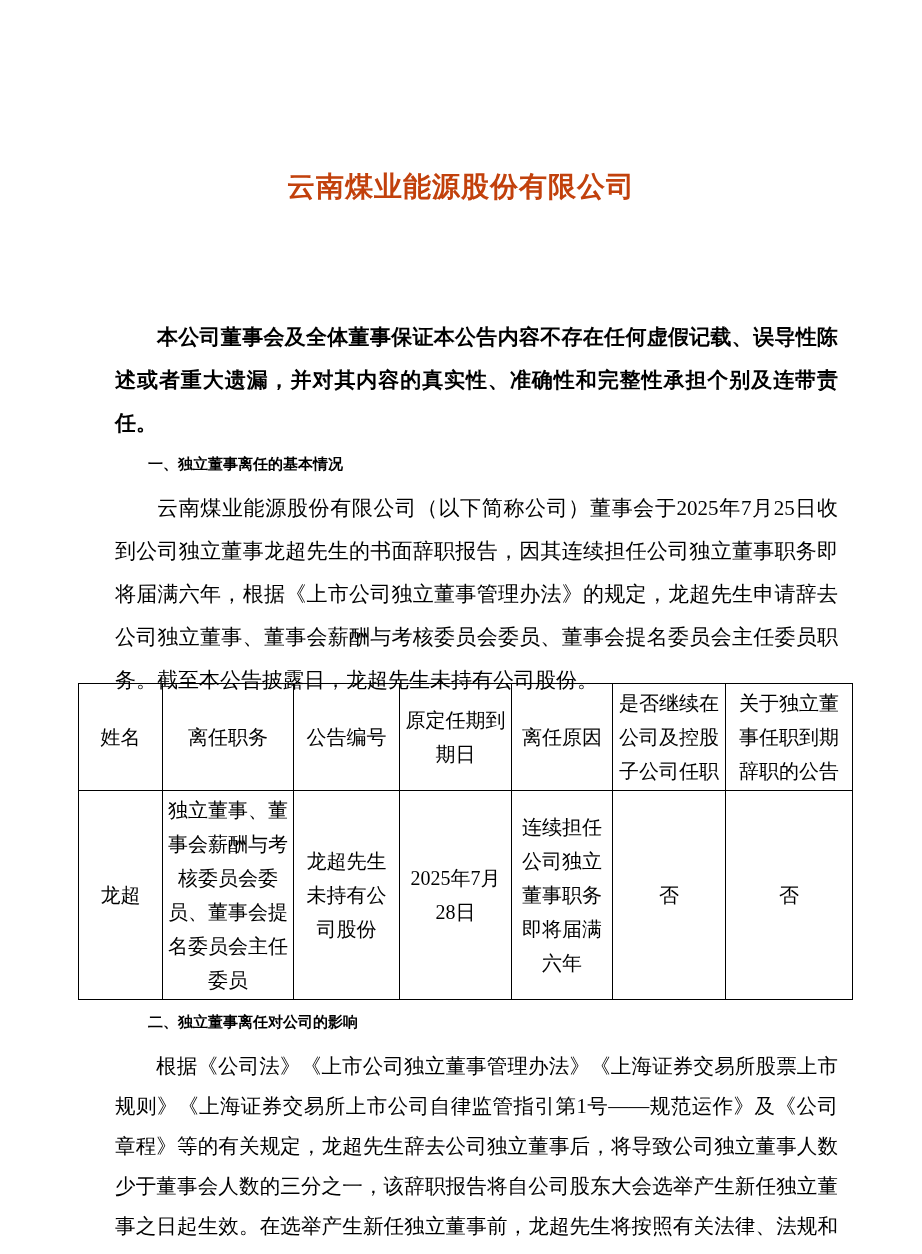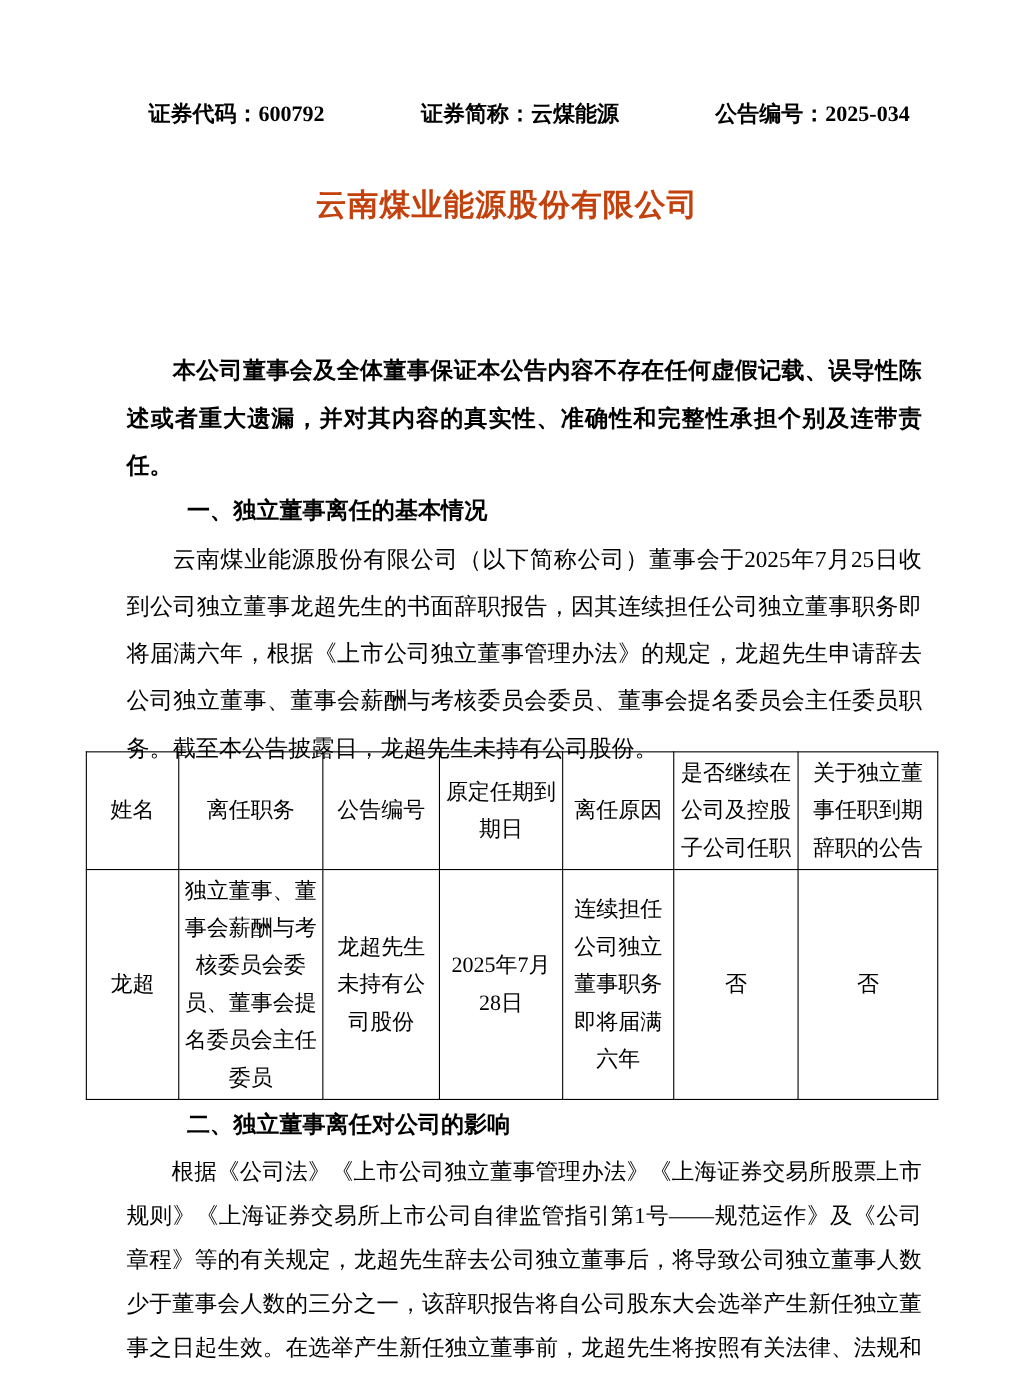--- a/index.html
+++ b/index.html
@@ -20,22 +20,22 @@
     position:absolute; top:158px; left:0; right:0;
     text-align:center; font-size:28px; font-weight:bold;
   }
   .doc-title .title-line { line-height:57px; letter-spacing:1px; }
   .disclaimer {
     position:absolute; top:316px; left:115px; width:723px;
     font-size:21px; font-weight:bold; line-height:43px;
     text-align:justify; text-indent:2em; margin:0;
   }
   .section-heading {
-    position:absolute; left:128px; width:723px;
-    font-size:21px; font-weight:bold; line-height:28px;
+    position:absolute; left:118px; width:723px;
+    font-size:15px; font-weight:bold; line-height:28px;
     text-indent:2em; margin:0;
   }
   .section-heading.sec1 { top:450px; }
   .section-heading.sec2 { top:1008px; }
   .body-para {
     position:absolute; left:115px; width:723px;
     text-align:justify; text-indent:2em; margin:0;
   }
   .body-para.para1 { top:487px; font-size:21px; line-height:43px; }
   .body-para.para2 { top:1046px; font-size:20.5px; line-height:40px; }
@@ -52,25 +52,20 @@
     overflow:hidden;
   }
   .departure-table thead tr { height:105px; }
   .departure-table tbody tr { height:201px; }
 </style>
 </head>
 <body>
 
 <div class="page">
 
-  <div class="doc-header">
-    <span>证券代码：600792</span>
-    <span>证券简称：云煤能源</span>
-    <span>公告编号：2025-034</span>
-  </div>
 
   <div class="doc-title">
     <div class="title-line" style="color: #c2410c;">云南煤业能源股份有限公司</div>
   </div>
 
   <p class="disclaimer">本公司董事会及全体董事保证本公告内容不存在任何虚假记载、误导性陈述或者重大遗漏，并对其内容的真实性、准确性和完整性承担个别及连带责任。</p>
 
   <h2 class="section-heading sec1">一、独立董事离任的基本情况</h2>
   <p class="body-para para1">云南煤业能源股份有限公司（以下简称公司）董事会于2025年7月25日收到公司独立董事龙超先生的书面辞职报告，因其连续担任公司独立董事职务即将届满六年，根据《上市公司独立董事管理办法》的规定，龙超先生申请辞去公司独立董事、董事会薪酬与考核委员会委员、董事会提名委员会主任委员职务。截至本公告披露日，龙超先生未持有公司股份。</p>
 

